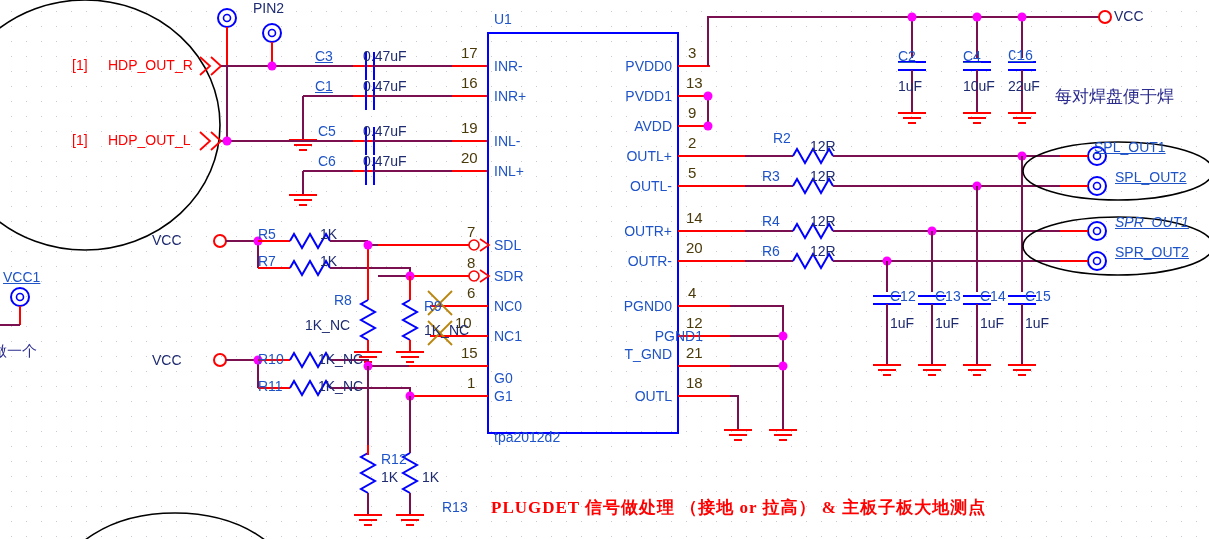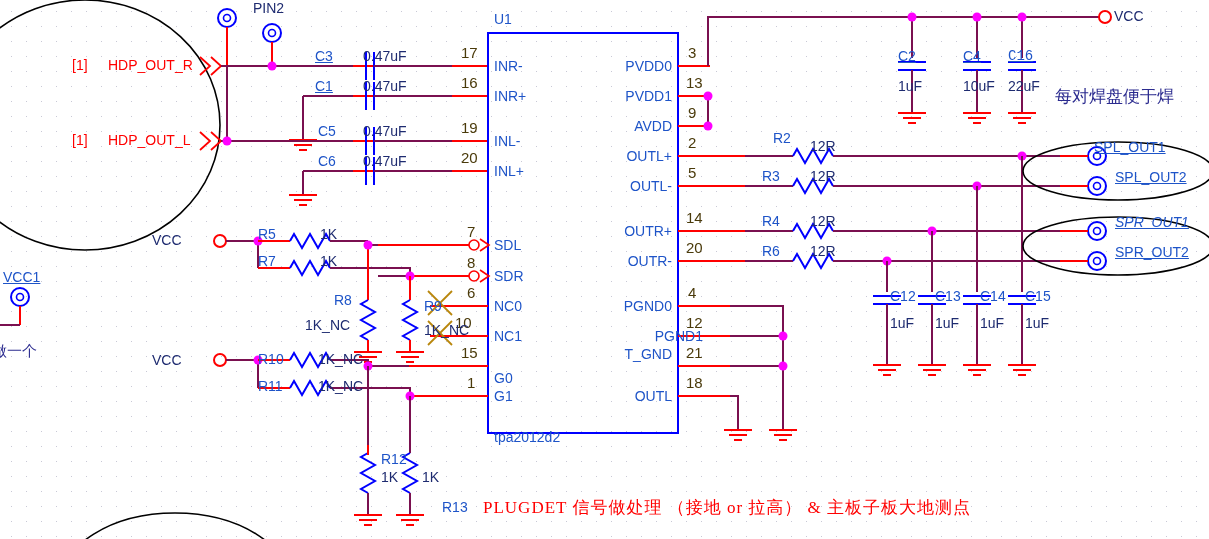--- a/index.html
+++ b/index.html
@@ -14,21 +14,21 @@
     overflow:hidden;
   }
   #svgroot{position:absolute;left:0;top:0;width:1209px;height:539px;}
   .lbl{position:absolute;white-space:nowrap;line-height:1;}
   .pinname{color:#1e54c8;font-size:14px;font-family:"Liberation Sans",sans-serif;}
   .pinnum{color:#4a3a0a;font-size:15px;font-family:"Liberation Sans",sans-serif;}
   .desig{color:#1e54c8;font-size:14px;font-family:"Liberation Sans",sans-serif;}
   .netplain{color:#1e2b70;font-size:14px;font-family:"Liberation Sans",sans-serif;}
   .portlbl{color:#1e54c8;font-size:14px;font-family:"Liberation Sans",sans-serif;text-decoration:underline;}
   .sheetlbl{color:#ff0000;font-size:14px;font-family:"Liberation Sans",sans-serif;}
-  .note-red{color:#ff0000;font-size:17px;font-weight:normal;font-family:"Liberation Serif",serif;letter-spacing:1px;}
+  .note-red{color:#ff0000;font-size:17px;font-weight:bold;font-family:"Liberation Serif",serif;letter-spacing:1px;margin-left:8px;}
   .note-cn{color:#2b2b8f;font-size:17px;font-family:"Liberation Serif",serif;}
   .cnsmall{color:#2b2b8f;font-size:15px;font-family:"Liberation Serif",serif;}
   .ul{text-decoration:underline;}
 </style>
 </head>
 <body>
 
 <div id="canvas">
 
 <svg id="svgroot" xmlns="http://www.w3.org/2000/svg">

